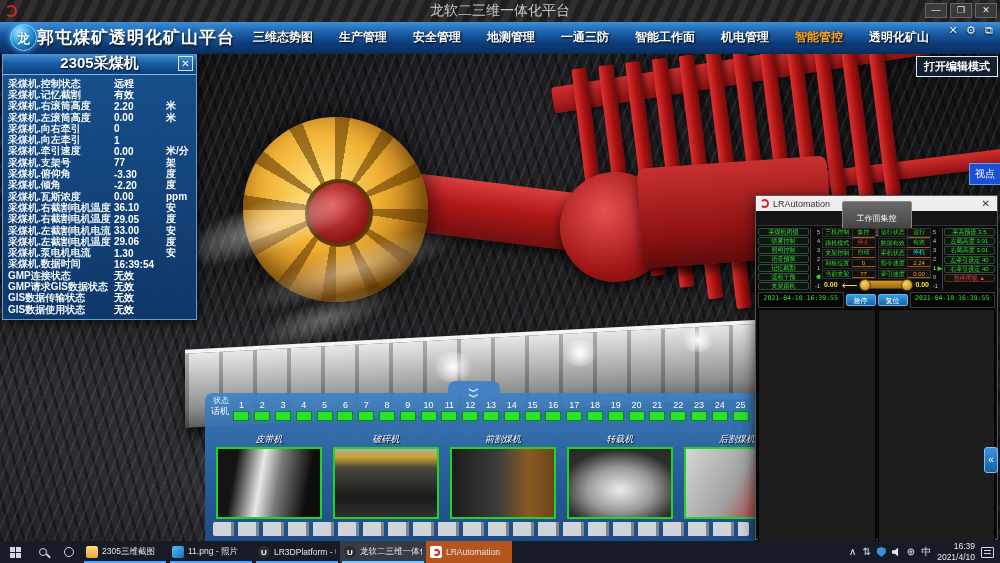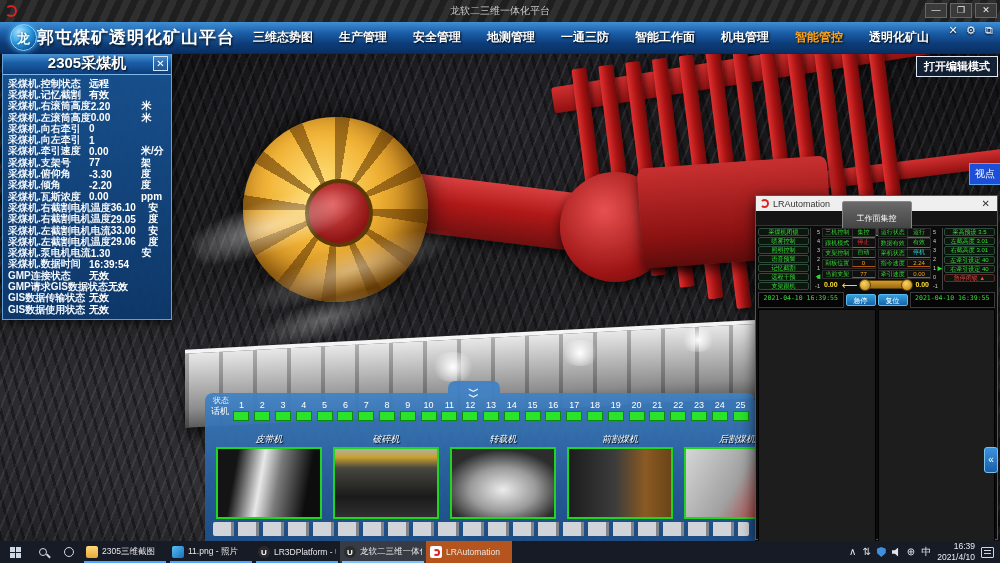--- a/index.html
+++ b/index.html
@@ -6,21 +6,21 @@
   html,body { width:1000px; height:563px; overflow:hidden; background:#000;
     font-family:"Liberation Sans", sans-serif; }
   #stage { position:relative; width:1000px; height:563px; overflow:hidden; background:#141414; }
 
   
   .chrome { position:absolute; left:0; top:0; width:1000px; height:22px; z-index:30;
     background:repeating-linear-gradient(115deg,#2f2f2f 0 7px,#1f1f1f 7px 14px);
     display:flex; align-items:center; }
   .chrome-icon { width:12px; height:12px; margin-left:5px; border-radius:50%;
     border:2px solid #d22; border-left-color:transparent; }
-  .chrome-title { position:absolute; left:0; right:0; text-align:center; color:#c8c8c8; font-size:10px; }
+  .chrome-title { position:absolute; left:0; right:0; text-align:center; color:#c8c8c8; font-size:14px; }
   .chrome-btns { position:absolute; right:3px; top:3px; display:flex; gap:3px; }
   .cbtn { width:22px; height:15px; background:#3a3a3a; border:1px solid #666; color:#eee;
     font-size:9px; line-height:13px; text-align:center; cursor:default; }
 
   
   .navbar { position:absolute; left:0; top:22px; width:1000px; height:32px; z-index:29;
     background:linear-gradient(180deg,#3f8fd4 0%,#1b5ea8 35%,#0d3c78 70%,#0a2f63 100%);
     border-bottom:1px solid #0a2a52; display:flex; align-items:center; }
   .logo { width:27px; height:27px; margin-left:10px; border-radius:50%;
     background:radial-gradient(circle at 35% 30%,#bfe9ff 0%,#39a8e8 40%,#0b5fa8 75%,#063a6e 100%);
@@ -83,21 +83,21 @@
     background:repeating-linear-gradient(90deg, rgba(0,0,0,.25) 0 4px, transparent 4px 34px); }
   .glow { position:absolute; border-radius:50%; background:radial-gradient(circle,#fff,rgba(255,255,255,0) 70%); }
   .spray { position:absolute; left:200px; top:130px; width:260px; height:190px;
     background:
       radial-gradient(ellipse 130px 35px at 30% 30%, rgba(255,255,255,.5), transparent 75%),
       radial-gradient(ellipse 150px 30px at 55% 65%, rgba(255,255,255,.38), transparent 75%),
       radial-gradient(ellipse 100px 26px at 40% 85%, rgba(255,255,255,.3), transparent 75%);
     transform:rotate(-18deg); }
 
   
-  .shearer-panel { position:absolute; left:2px; top:52px; width:170px; z-index:24;
+  .shearer-panel { position:absolute; left:2px; top:52px; width:195px; z-index:24;
     background:linear-gradient(180deg, rgba(24,84,148,.95) 0%, rgba(13,56,108,.95) 100%);
     border:1px solid #5fa0dd; box-shadow:2px 3px 8px rgba(0,0,0,.6); }
   .sp-title { height:22px; background:linear-gradient(180deg,#4f9ada 0%,#1b5fa8 45%,#0c3d7c 100%);
     border-bottom:1px solid #7fb8e8; display:flex; align-items:center; justify-content:center; position:relative; }
   .sp-title span { color:#fff; font-size:15px; font-weight:bold; text-shadow:1px 1px 2px #000; }
   .sp-close { position:absolute; right:3px; top:3px; width:15px; height:15px; border:1px solid #cfe4f8;
     color:#fff; font-size:10px; line-height:13px; text-align:center; cursor:pointer; background:rgba(255,255,255,.08); }
   .sp-rows { padding:3px 4px 4px 5px; }
   .sp-row { display:flex; height:11.3px; align-items:center; }
   .sp-row .l { flex:1; color:#f2f8ff; font-size:10px; font-weight:bold; white-space:nowrap; transform-origin:left; }
@@ -652,26 +652,26 @@
     <div class="cam-strip">
 
     <div class="cam cam-1">
           <span class="clab">皮带机</span>
           <div class="thumb"></div>
         </div>
         <div class="cam cam-2">
           <span class="clab">破碎机</span>
           <div class="thumb"></div>
         </div>
+        <div class="cam cam-4">
+          <span class="clab">前割煤机</span>
+          <div class="thumb"></div>
+        </div>
         <div class="cam cam-3">
           <span class="clab">转载机</span>
-          <div class="thumb"></div>
-        </div>
-        <div class="cam cam-4">
-          <span class="clab">前割煤机</span>
           <div class="thumb"></div>
         </div>
         <div class="cam cam-5">
           <span class="clab">后割煤机</span>
           <div class="thumb"></div>
         </div>
       </div>
     <div class="film"></div>
   </div>
 

